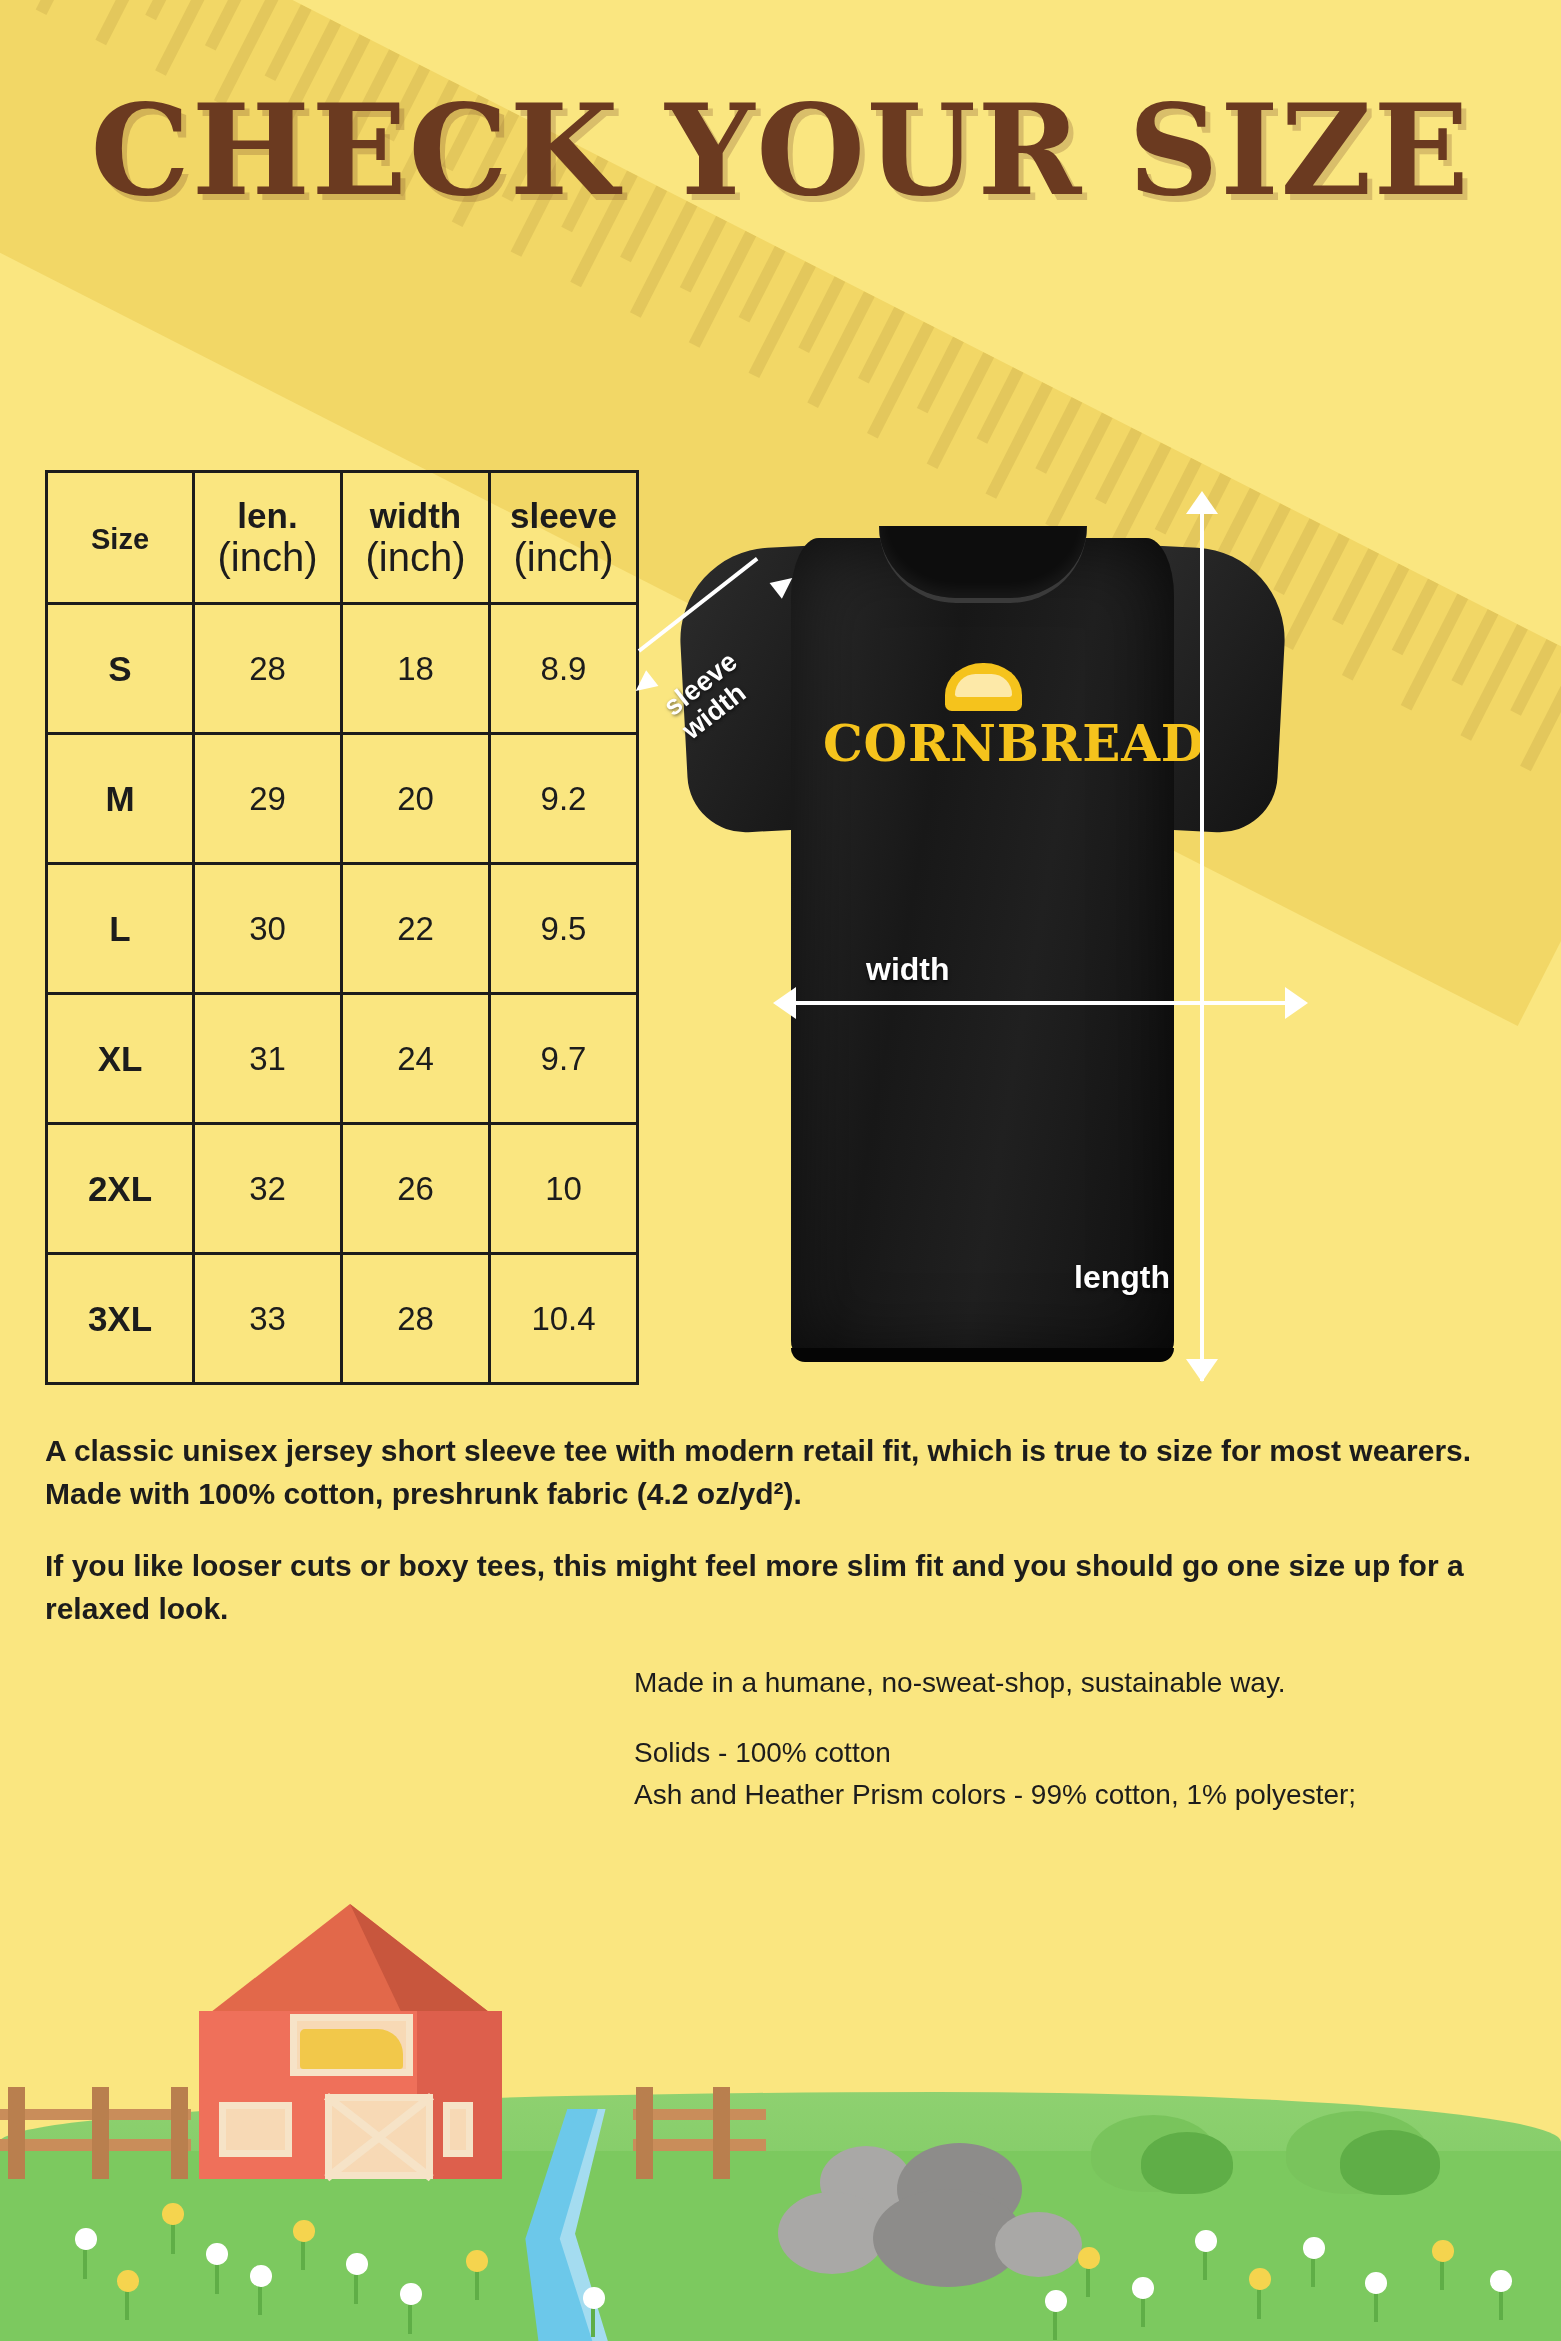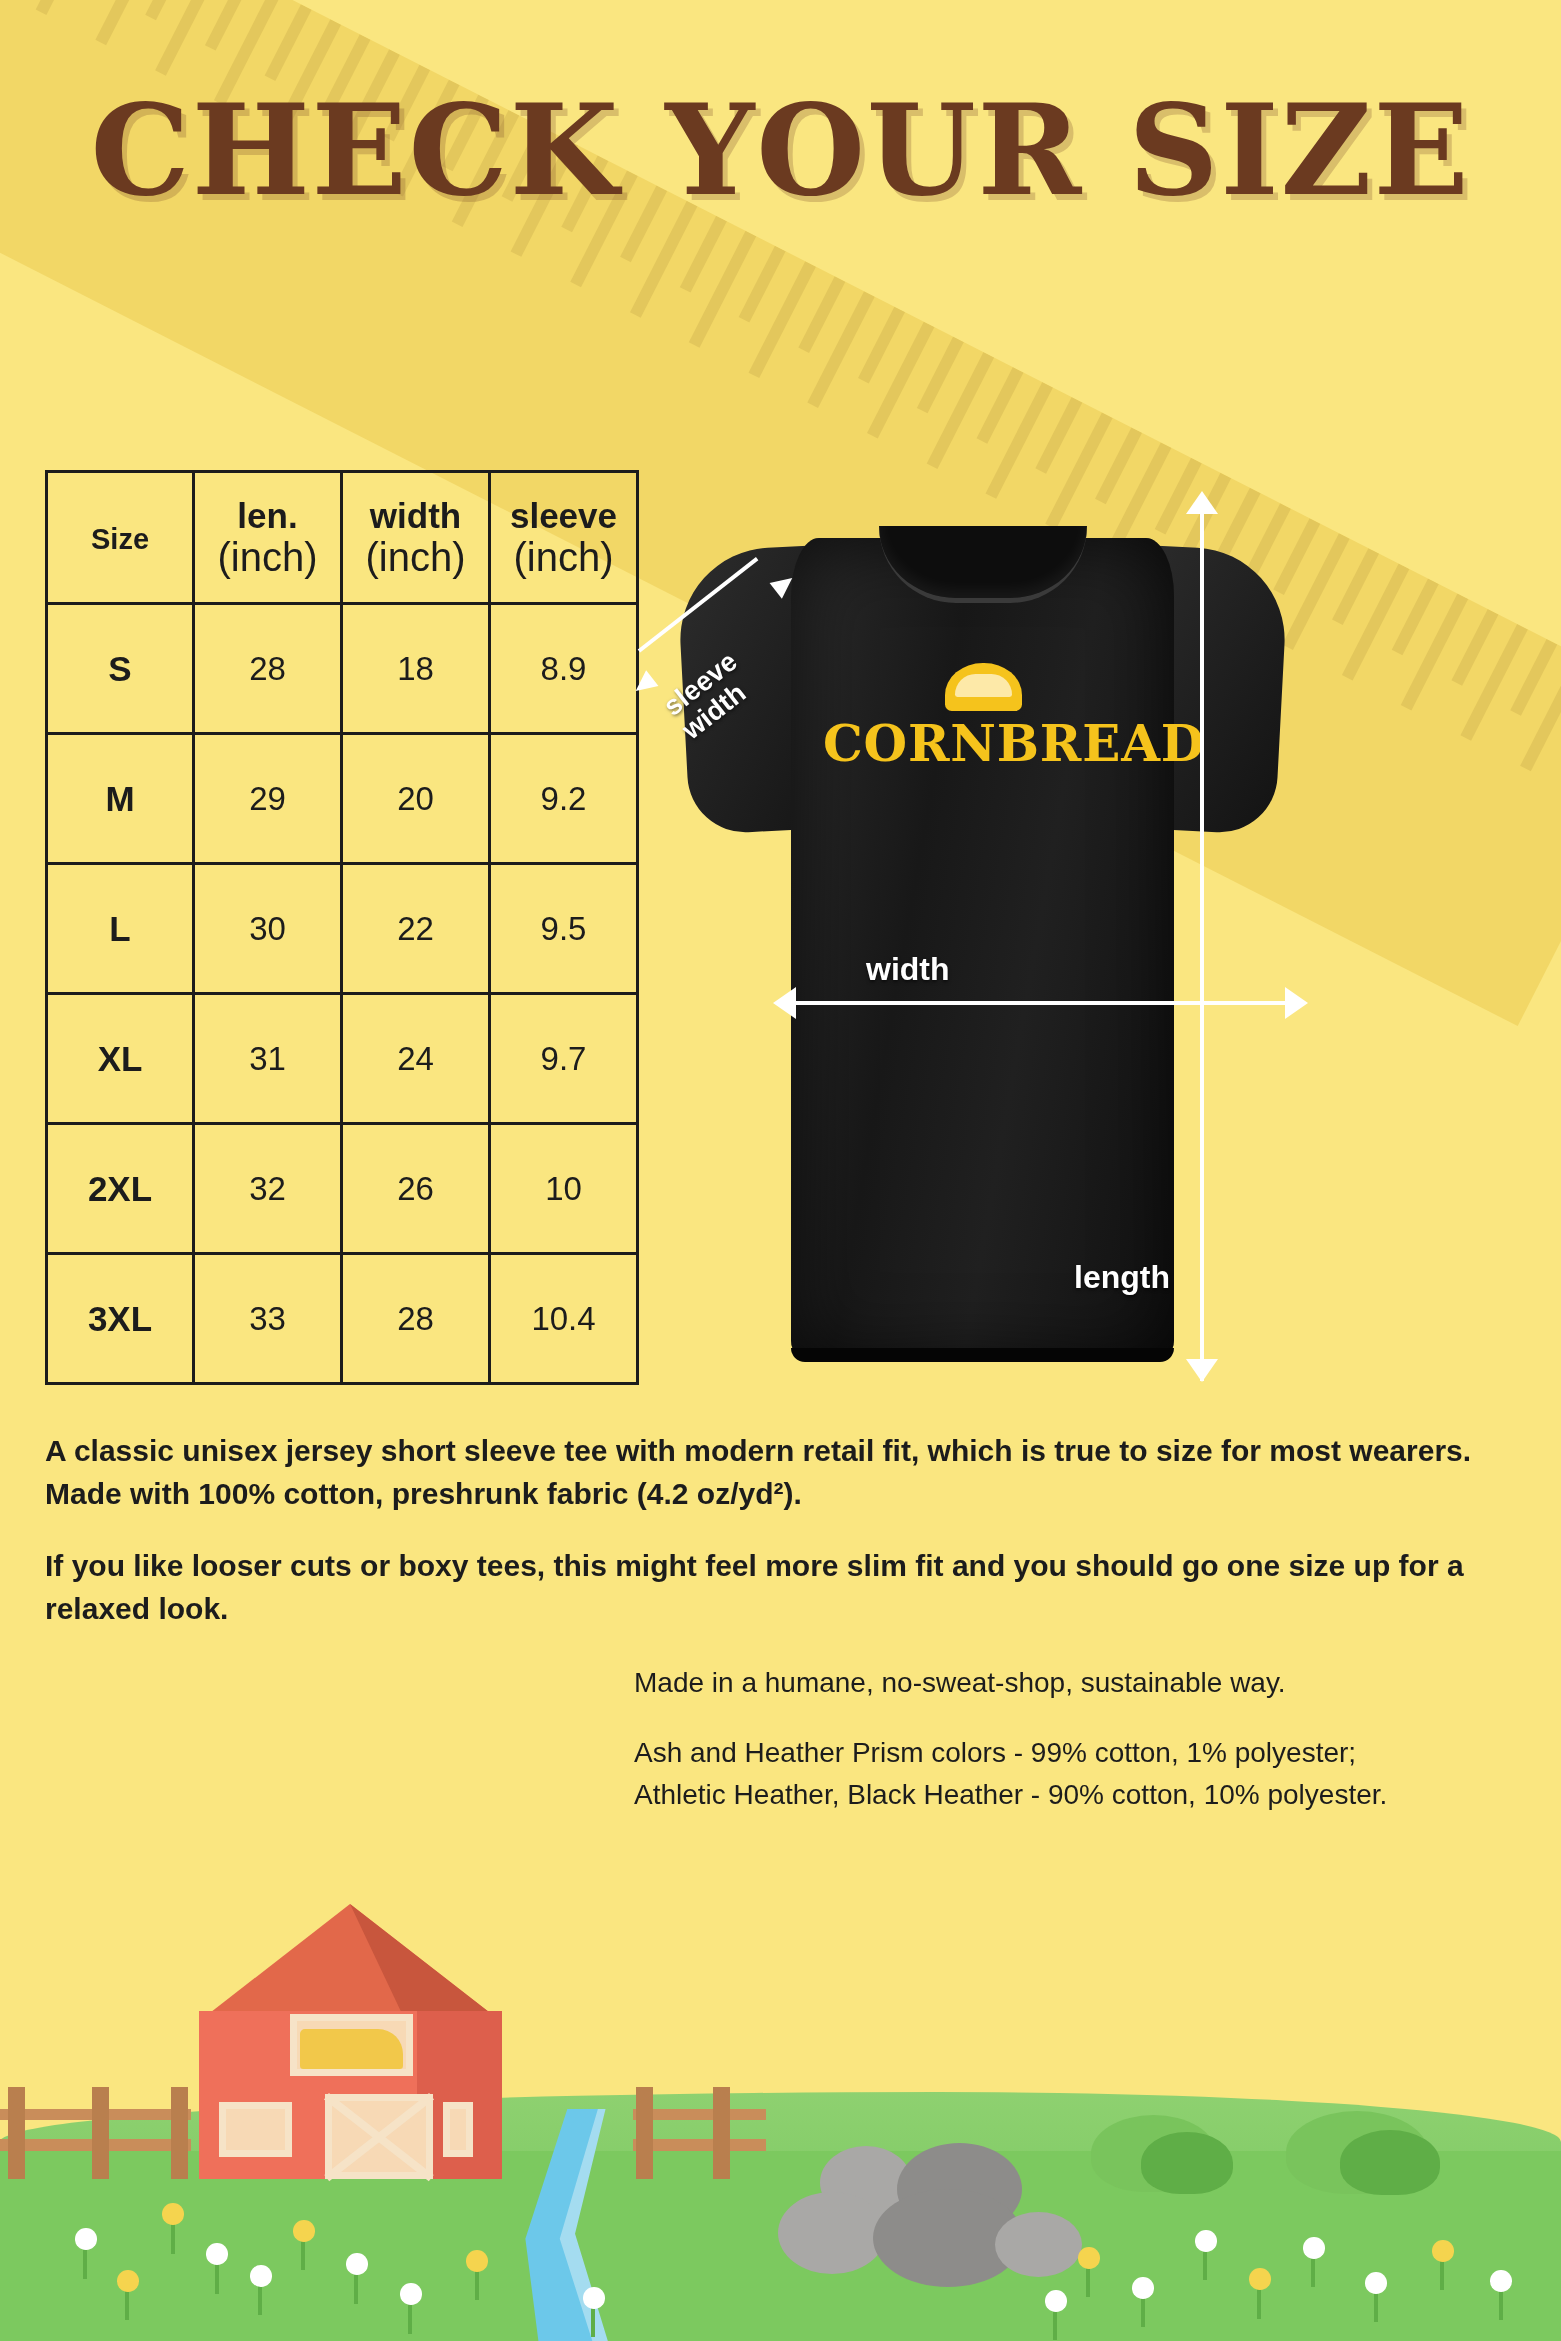--- a/index.html
+++ b/index.html
@@ -598,22 +598,22 @@
 </div>
 
 <div class="para-block">
   <div class="para-bold">A classic unisex jersey short sleeve tee with modern retail fit, which is true to size for most wearers. Made with 100% cotton, preshrunk fabric (4.2 oz/yd²).</div>
   <div class="para-bold">If you like looser cuts or boxy tees, this might feel more slim fit and you should go one size up for a relaxed look.</div>
 </div>
 
 <div class="info-block">
   <div class="info-line">Made in a humane, no-sweat-shop, sustainable way.</div>
   <div class="info-gap"></div>
+  <div class="info-line">Solids - 100% cotton</div>
   <div class="info-line">Ash and Heather Prism colors - 99% cotton, 1% polyester;</div>
-  <div class="info-line">Athletic Heather, Black Heather - 90% cotton, 10% polyester.</div>
 </div>
 
 <div class="scene">
   <div class="grass"></div>
   <div class="grass2"></div>
 
   <div class="fence fence-left">
     <div class="rail r1"></div>
     <div class="rail r2"></div>
     <div class="post" style="left:8.3px"></div>

